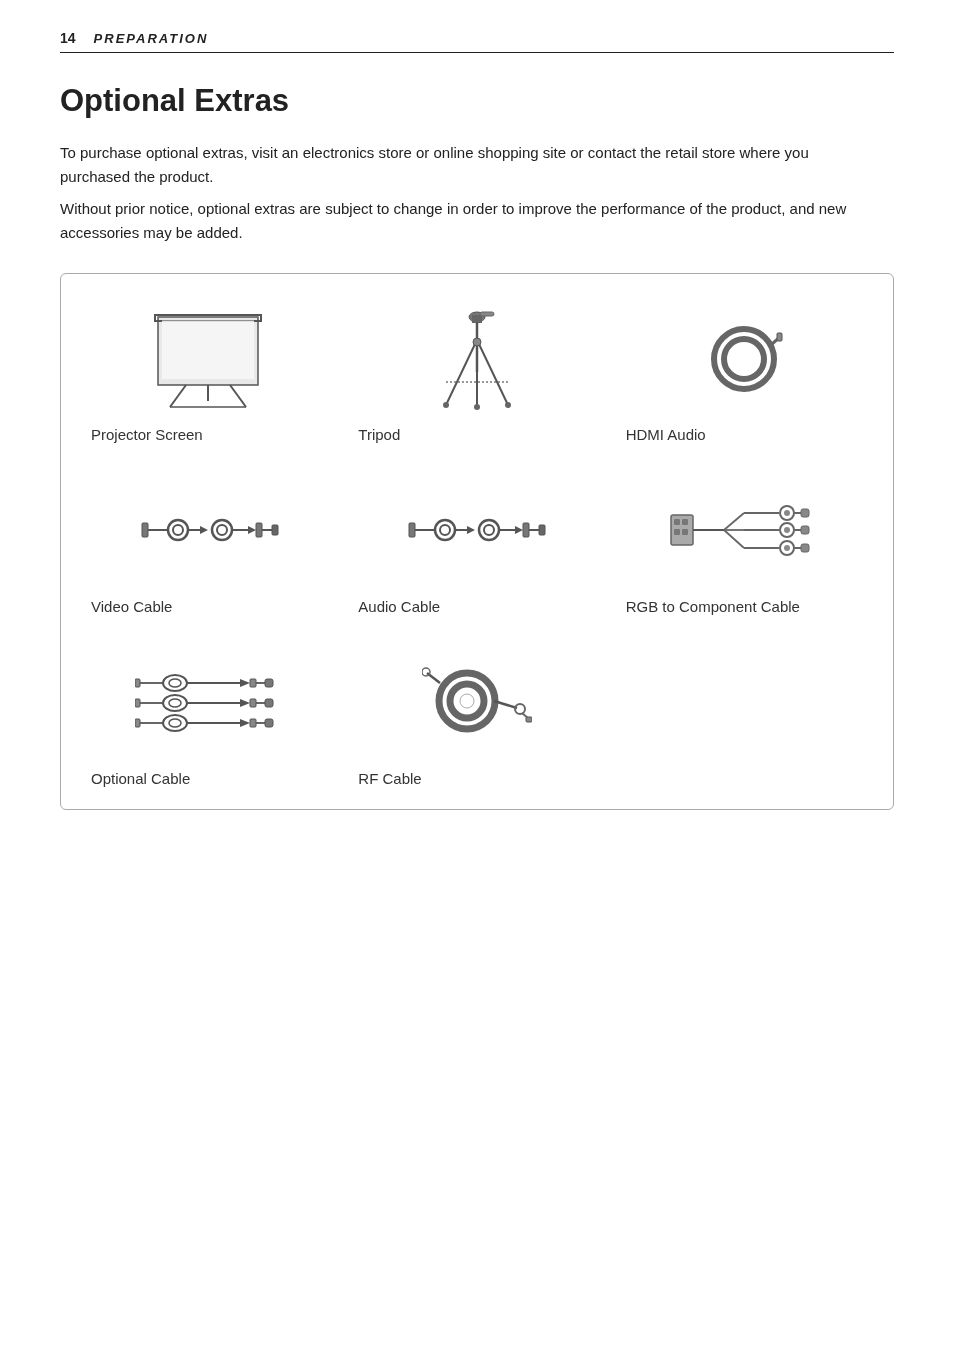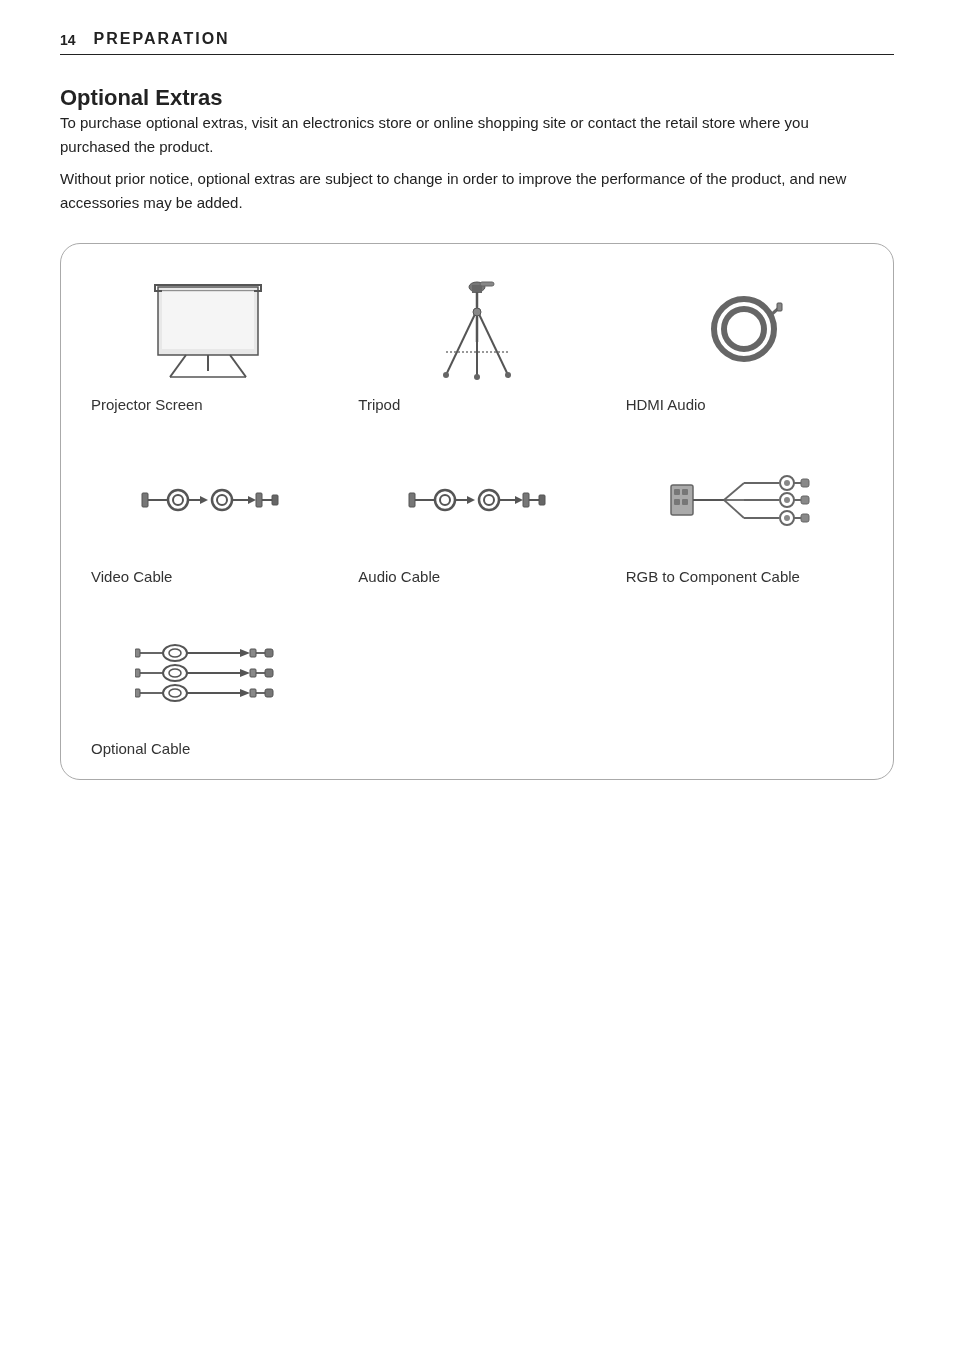--- a/index.html
+++ b/index.html
@@ -19,37 +19,39 @@
       padding-bottom: 6px;
       margin-bottom: 30px;
     }
     .page-number {
       font-weight: bold;
       font-size: 14px;
       margin-right: 18px;
     }
     .page-section-label {
       font-weight: bold;
-      font-size: 16px;
+      font-size: 13px;
       letter-spacing: 2px;
       text-transform: uppercase;
+      font-style: italic;
     }
     .page-title {
-      font-size: 22px;
+      font-size: 31px;
       font-weight: bold;
+      margin-bottom: 22px;
     }
     .intro-text {
       font-size: 15px;
       line-height: 1.6;
       margin-bottom: 8px;
       max-width: 820px;
     }
     .extras-box {
       border: 1.5px solid #aaa;
-      border-radius: 20px;
+      border-radius: 6px;
       padding: 30px 20px 20px 20px;
       margin-top: 28px;
       max-width: 840px;
     }
     .extras-grid {
       display: grid;
       grid-template-columns: repeat(3, 1fr);
       row-gap: 30px;
       column-gap: 10px;
     }
@@ -290,15 +292,36 @@
           <line x1="121" y1="35" x2="130" y2="35" stroke="#555" stroke-width="1.8"></line>
           <line x1="121" y1="55" x2="130" y2="55" stroke="#555" stroke-width="1.8"></line>
           <rect x="130" y="11" width="8" height="8" rx="2" fill="#777" stroke="#555" stroke-width="1"></rect>
           <rect x="130" y="31" width="8" height="8" rx="2" fill="#777" stroke="#555" stroke-width="1"></rect>
           <rect x="130" y="51" width="8" height="8" rx="2" fill="#777" stroke="#555" stroke-width="1"></rect>
         </svg>
       </div>
       <span class="extra-label">Optional Cable</span>
     </div>
 
+    <div class="extra-item">
+      <div class="extra-icon">
+        <svg width="110" height="80" viewBox="0 0 110 80">
+
+          <ellipse cx="45" cy="38" rx="28" ry="28" fill="none" stroke="#666" stroke-width="7"></ellipse>
+          <ellipse cx="45" cy="38" rx="17" ry="17" fill="none" stroke="#666" stroke-width="7"></ellipse>
+
+          <circle cx="45" cy="38" r="7" fill="white" stroke="#aaa" stroke-width="1"></circle>
+
+          <line x1="72" y1="38" x2="95" y2="45" stroke="#555" stroke-width="2.5"></line>
+
+          <circle cx="98" cy="46" r="5" fill="none" stroke="#666" stroke-width="2"></circle>
+          <line x1="100" y1="50" x2="107" y2="56" stroke="#666" stroke-width="2"></line>
+          <rect x="104" y="54" width="6" height="5" rx="1" fill="#888" stroke="#555" stroke-width="1"></rect>
+
+          <line x1="18" y1="20" x2="5" y2="10" stroke="#555" stroke-width="2.5"></line>
+          <circle cx="4" cy="9" r="4" fill="none" stroke="#666" stroke-width="1.5"></circle>
+        </svg>
+      </div>
+      <span class="extra-label">RF Cable</span>
+    </div>
 
   </div>
 </div>
 
 </body></html>

